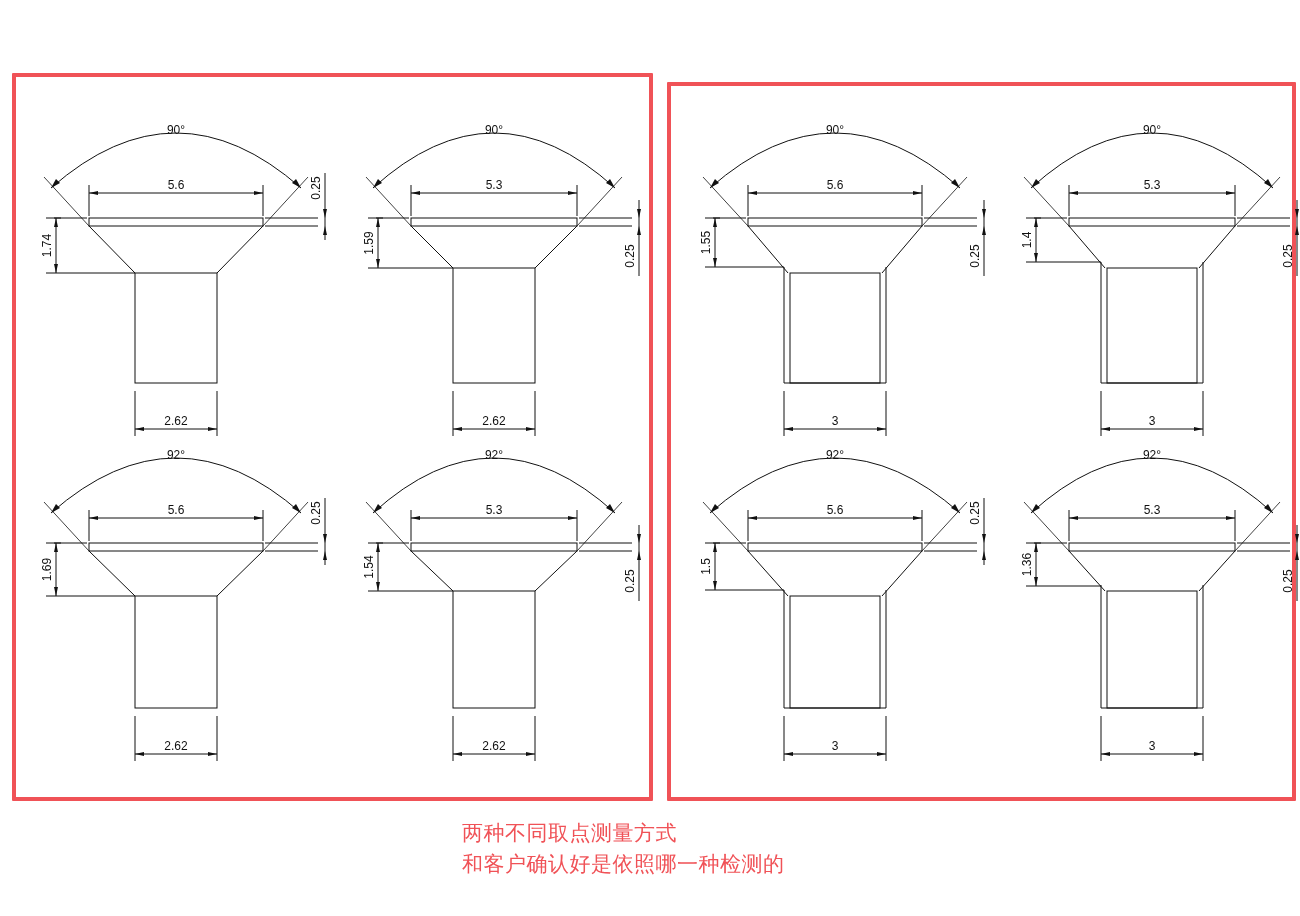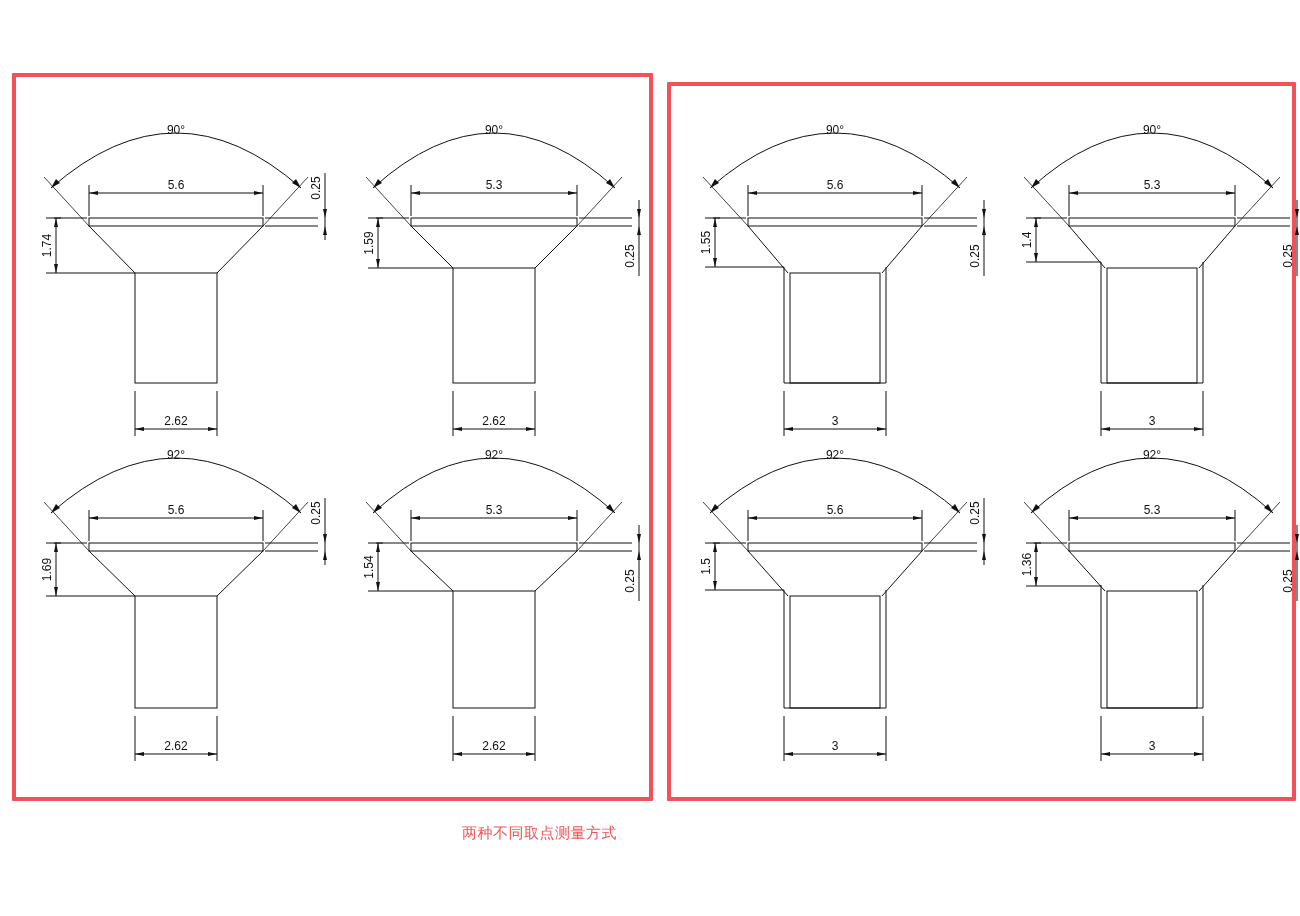--- a/index.html
+++ b/index.html
@@ -1,19 +1,19 @@
 <!DOCTYPE html>
 <html><head>
 <meta charset="utf-8">
 <style>
   html, body { margin: 0; padding: 0; background: #ffffff; }
   body { width: 1300px; height: 916px; position: relative; overflow: hidden; font-family: "Liberation Sans", sans-serif; }
   #canvas { position: absolute; left: 0; top: 0; }
   .frame { position: absolute; border: 4px solid #f05257; box-sizing: border-box; border-radius: 1px; }
-  .note { position: absolute; left: 462px; top: 818px; color: #f05257; font-family: "DejaVu Sans", sans-serif; font-size: 15px; line-height: 31px; letter-spacing: 0.5px; }
+  .note { position: absolute; left: 462px; top: 818px; color: #f05257; font-family: "DejaVu Sans", sans-serif; font-size: 21px; line-height: 31px; letter-spacing: 0.5px; }
   .note div { white-space: nowrap; }
   svg text { font-family: "Liberation Sans", sans-serif; font-size: 12px; fill: #111; }
 </style>
 </head>
 <body>
 
 <div class="frame" style="left:12px;top:73px;width:641px;height:728px;"></div>
 <div class="frame" style="left:667px;top:82px;width:629px;height:719px;"></div>
 
 <svg id="canvas" width="1300" height="916" viewBox="0 0 1300 916" xmlns="http://www.w3.org/2000/svg">
@@ -322,13 +322,14 @@
       <text x="1031" y="564.5" text-anchor="middle" transform="rotate(-90 1031 564.5)">1.36</text>
       <line x1="1297" y1="525" x2="1297" y2="601" stroke="#111111" stroke-width="1"></line>
       <polygon points="1297,543 1295,534 1299,534" fill="#111111"></polygon>
       <polygon points="1297,551 1295,560 1299,560" fill="#111111"></polygon>
       <text x="1292" y="581" text-anchor="middle" transform="rotate(-90 1292 581)">0.25</text>
     </g>
   </svg>
 
 <div class="note">
   <div>两种不同取点测量方式</div>
+  <div>和客户确认好是依照哪一种检测的</div>
 </div>
 
 </body></html>

